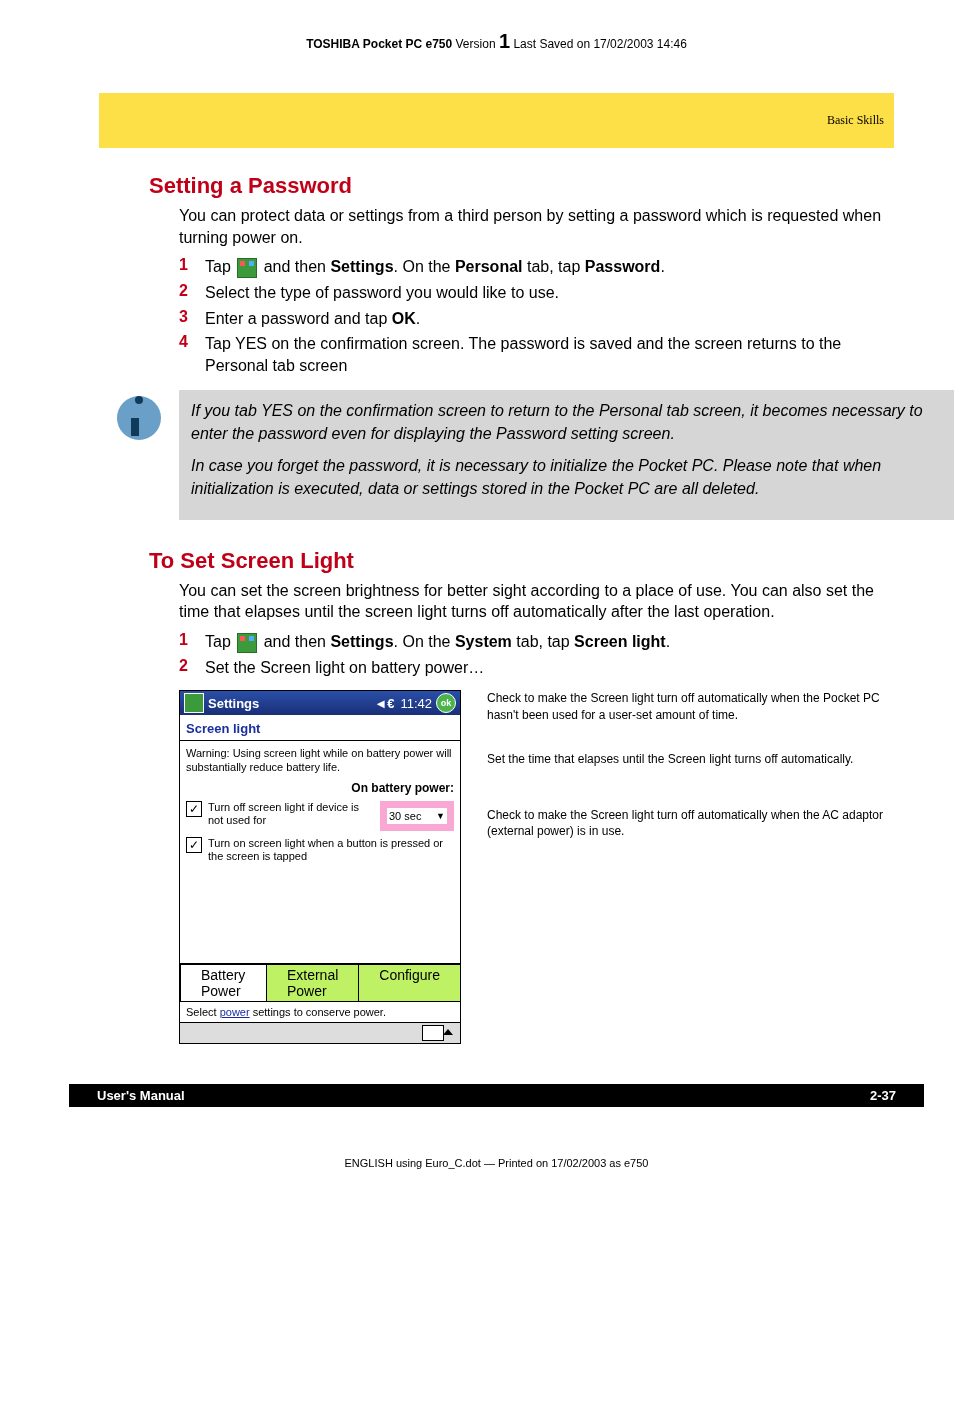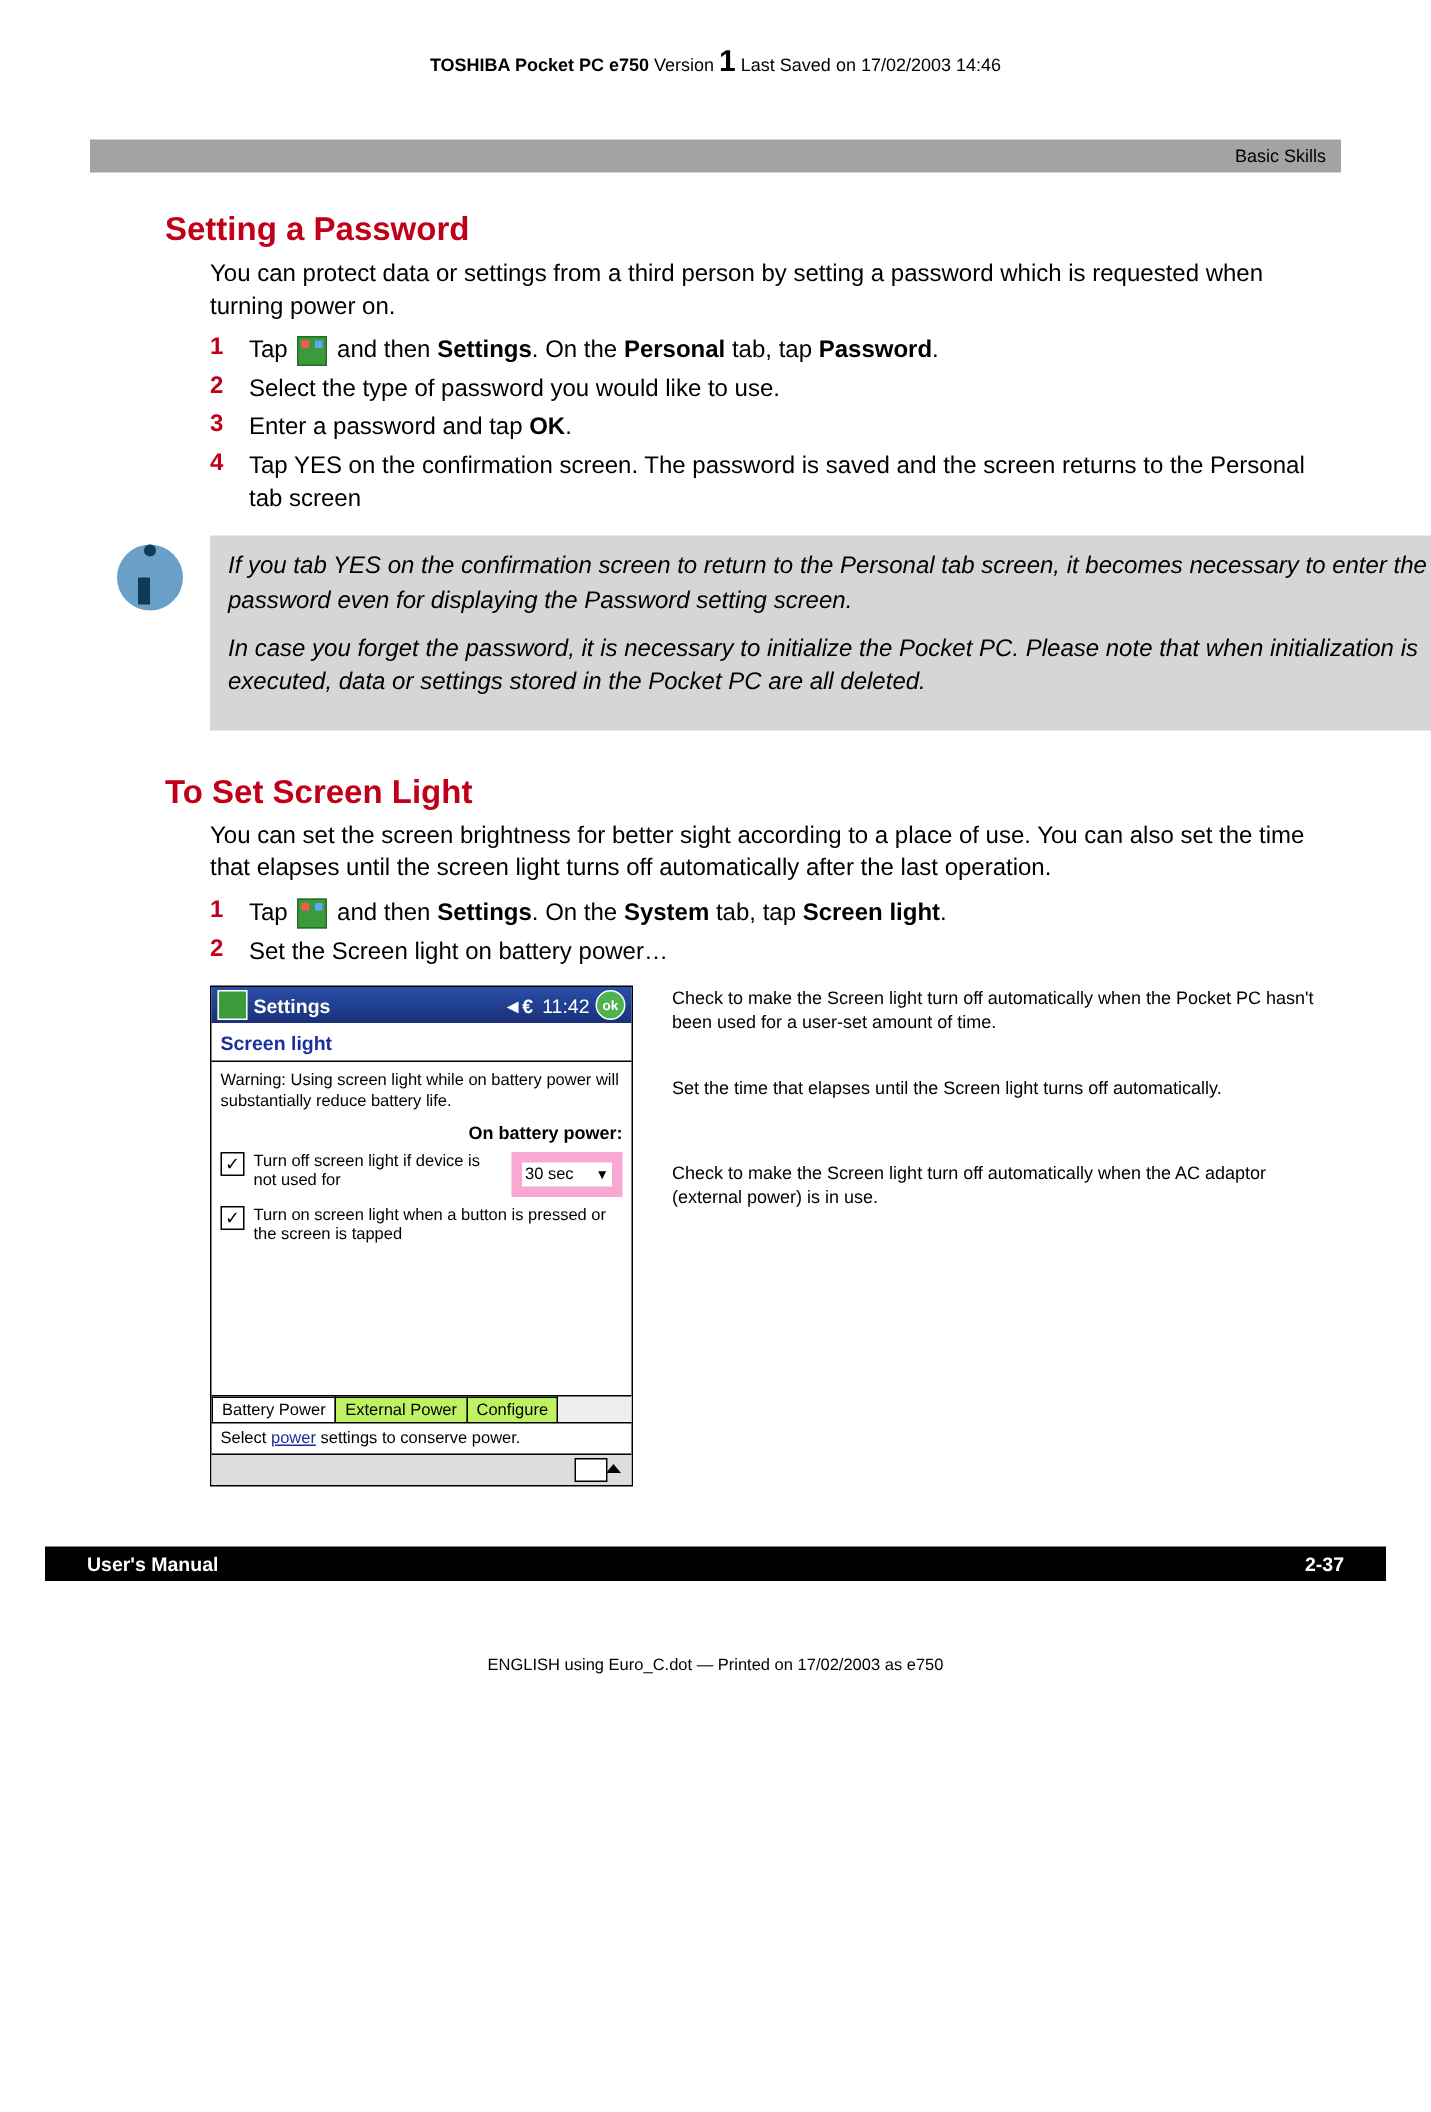--- a/index.html
+++ b/index.html
@@ -4,36 +4,38 @@
 <style>
   body {
     margin: 0;
     padding: 0;
     font-family: Arial, Helvetica, sans-serif;
     background: #fff;
     width: 954px;
   }
   .page {
     padding: 30px 60px 40px 60px;
+    margin-left: 39px;
   }
   .top-header {
     font-size: 12px;
     text-align: center;
     margin-bottom: 40px;
     color: #000;
   }
   .top-header .bold { font-weight: bold; }
   .top-header .big1 { font-size: 20px; font-weight: bold; }
   .top-bar {
-    background: #a3a3a3;
+    background: #fde047;
     color: #000;
     font-size: 12px;
-    padding: 4px 10px;
+    padding: 20px 10px;
     text-align: right;
     margin: 0 0 25px 0;
+    font-family: Liberation Serif, serif;
   }
   .content { margin-left: 80px; }
   h2.section {
     color: #c00018;
     font-size: 22px;
     font-weight: bold;
     margin: 0 0 6px -30px;
   }
   .body-text {
     font-size: 16px;
@@ -95,21 +97,21 @@
   .ppc-sep { border-top:1px solid #000; margin:2px 0 6px 0; }
   .ppc-body { padding:0 6px 24px 6px; color:#000; }
   .ppc-body p { margin:0 0 6px 0; font-size:11px; line-height:1.25; }
   .ppc-body .section-head { font-weight:bold; font-size:12px; margin:6px 0 6px 0;text-align:right; }
   .check-row { display:flex; align-items:flex-start; margin:6px 0; gap:6px; }
   .check-row .cb { width:14px;height:14px;border:1px solid #000;flex-shrink:0;display:flex;align-items:center;justify-content:center;font-size:12px;line-height:1;}
   .check-row .lbl { font-size:11px; line-height:1.2; flex:1; }
   .dd { border:7px solid #f9a8d4; padding:0 2px; font-size:11px; width:56px; display:flex; justify-content:space-between; align-items:center; height:16px;}
   .dd .arrow { font-size:9px; }
   .ppc-tabs { display:flex; border-top:1px solid #000; background:#eee; }
-  .ppc-tab { border:1px solid #000; border-bottom:none; padding:2px 6px; font-size:11px; background:#fff; margin-right:-1px;}
+  .ppc-tab { border:1px solid #000; border-bottom:none; padding:2px 20px; font-size:14px; background:#fff; margin-right:-1px;}
   .ppc-tab.inactive { background:#bef264; }
   .ppc-link-row { padding:4px 6px; font-size:11px; border-top:1px solid #000;}
   .ppc-link-row .lnk { color:#1a2f9f; text-decoration:underline; }
   .ppc-bottom { background:#ddd; border-top:1px solid #000; height:20px; display:flex; justify-content:flex-end; align-items:center; padding:0 4px;}
   .kb-icon { width:20px;height:14px;border:1px solid #000;background:#fff;position:relative;}
   .kb-icon::after{content:"";position:absolute;right:-10px;top:3px;border-left:5px solid transparent;border-right:5px solid transparent;border-bottom:6px solid #000;}
 
   .callouts { flex:1; font-size:12px; line-height:1.35; color:#000; }
   .callout { margin-bottom:28px; position:relative; padding-left:6px; }
 

